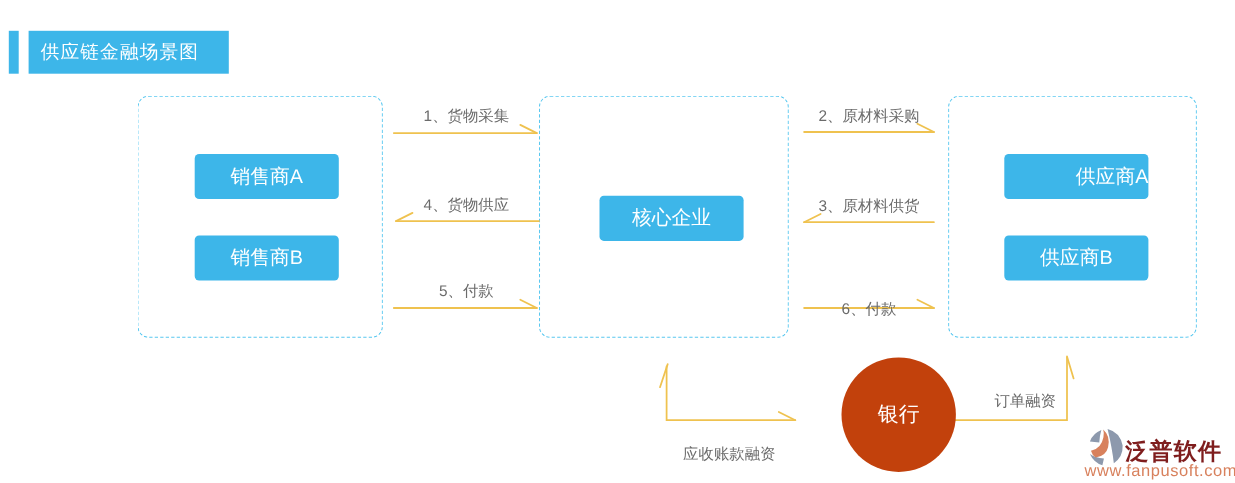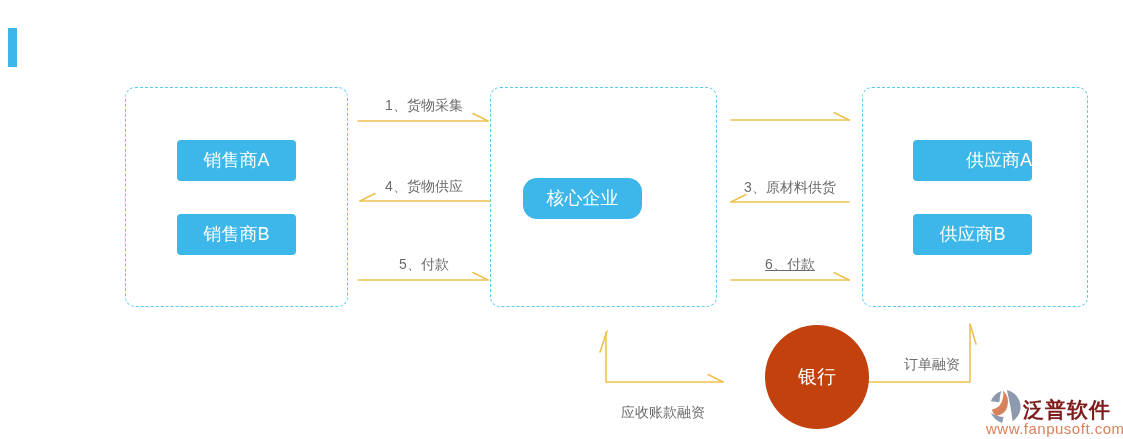--- a/index.html
+++ b/index.html
@@ -25,42 +25,42 @@
   
   .zone {
     position: absolute; top: 87px; height: 220px;
     border: 1px dashed #5ac8f0; border-radius: 10px; background: transparent;
   }
   .zone-left   { left: 125px;  width: 223px; }
   .zone-mid    { left: 490px;  width: 227px; }
   .zone-right  { left: 862px;  width: 226px; }
   
   .node {
-    position: absolute; width: 119px; height: 41px;
+    position: absolute; width: 131px; height: 41px;
     background: #3db6e9; border-radius: 4px; color: #ffffff;
     font-size: 18px; line-height: 41px; text-align: center; cursor: pointer;
   }
   .node-seller-a   { left: 177px; top: 140px; }
   .node-seller-b   { left: 177px; top: 214px; }
-  .node-core       { left: 523px; top: 178px; border-radius: 14px; }
+  .node-core       { left: 545px; top: 178px; }
   .node-supplier-a { left: 913px; top: 140px; text-align: right; }
   .node-supplier-b { left: 913px; top: 214px; }
   
   .flow-label {
     position: absolute; color: #6b6b6b; font-size: 14px; text-align: center;
     white-space: nowrap;
   }
   .fl-left  { left: 358px; width: 132px; }
   .fl-right { left: 731px; width: 118px; }
   .fl-1 { top: 97px;  }
   .fl-4 { top: 178px; }
   .fl-5 { top: 256px; }
   .fl-2 { top: 97px;  }
   .fl-3 { top: 179px; }
-  .fl-6 { top: 256px; text-decoration: underline; }
+  .fl-6 { top: 272px; }
   .fl-bank-left  { left: 608px; width: 110px; top: 356px; text-align: center; margin-top: 48px; }
   .fl-bank-right { left: 852px; width: 112px; top: 356px; text-align: right; padding-right: 4px; }
   
   .bank-circle {
     position: absolute; left: 765px; top: 325px; width: 104px; height: 104px;
     border-radius: 50%; background: #c2410c; color: #ffffff;
     font-size: 19px; display: flex; align-items: center; justify-content: center;
     cursor: pointer;
   }
   
@@ -82,20 +82,21 @@
     position: absolute; left: 0px; top: 33px; color: #d8815d;
     font-size: 15px; font-weight: normal; letter-spacing: 0.5px; white-space: nowrap;
   }
 </style>
 </head>
 <body>
 
 <div id="canvas">
 
   <div class="accent-bar"></div>
+  <div class="title-badge">供应链金融场景图</div>
 
   <div class="zone zone-left"></div>
   <div class="zone zone-mid"></div>
   <div class="zone zone-right"></div>
 
   <div class="node node-seller-a">销售商A</div>
   <div class="node node-seller-b">销售商B</div>
   <div class="node node-core">核心企业</div>
   <div class="node node-supplier-a">供应商A</div>
   <div class="node node-supplier-b">供应商B</div>
@@ -125,20 +126,21 @@
     <path d="M708 374.5 L723 382"></path>
 
     <path d="M970 325 L970 382 L852 382"></path>
     <path d="M970 324 L976 344"></path>
     <path d="M867 374.5 L852 382"></path>
   </svg>
 
   <div class="flow-label fl-left fl-1">1、货物采集</div>
   <div class="flow-label fl-left fl-4">4、货物供应</div>
   <div class="flow-label fl-left fl-5">5、付款</div>
+  <div class="flow-label fl-right fl-2">2、原材料采购</div>
   <div class="flow-label fl-right fl-3">3、原材料供货</div>
   <div class="flow-label fl-right fl-6">6、付款</div>
   <div class="flow-label fl-bank-left">应收账款融资</div>
   <div class="flow-label fl-bank-right">订单融资</div>
 
   <div class="bank-circle">银行</div>
 
   <div class="logo">
     <svg class="logo-icon" width="34" height="36" viewBox="0 0 36 38">
       <path d="M14 2 Q6 5 3 13 L12 14 Q12.5 7 14 2 Z" fill="#8d99ad"></path>

